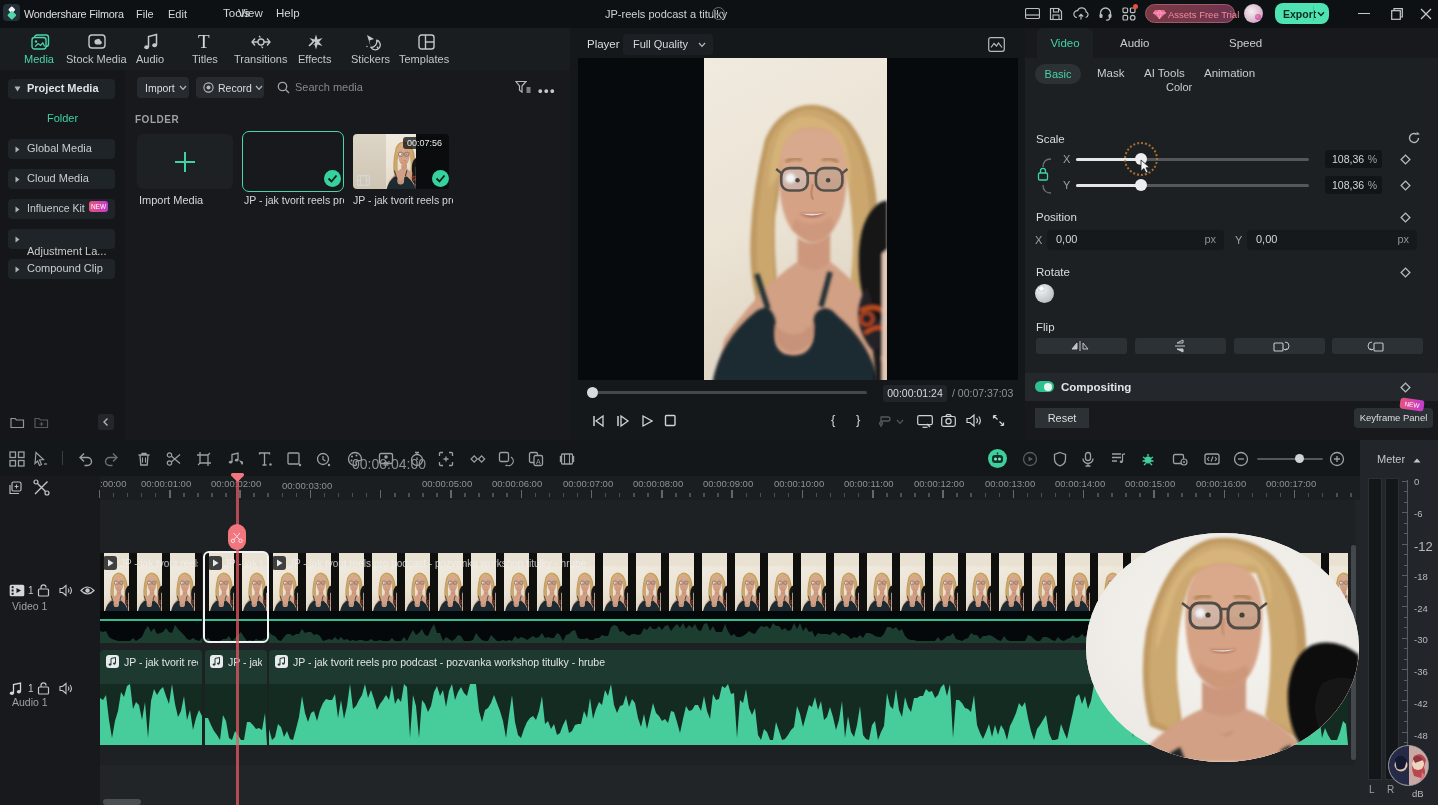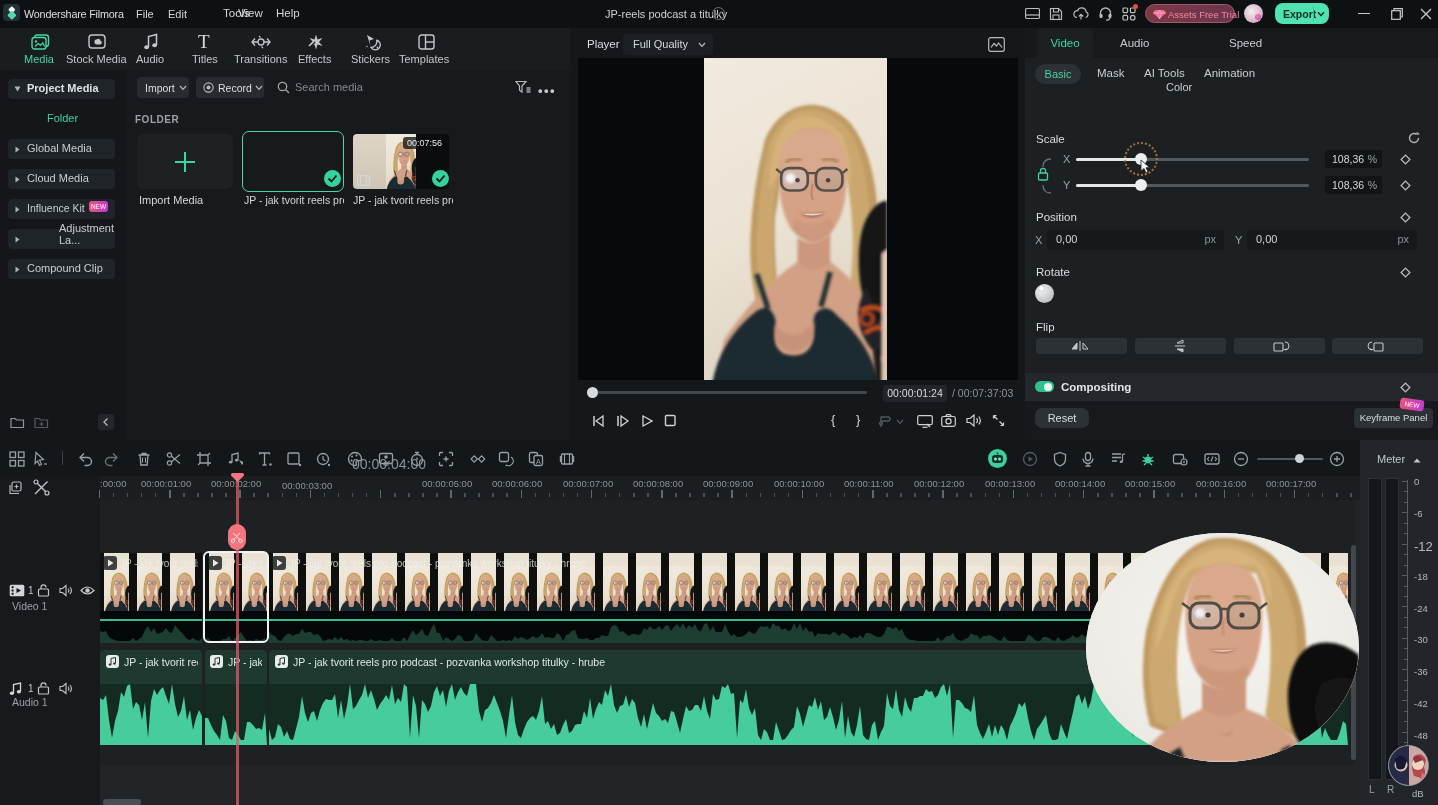--- a/index.html
+++ b/index.html
@@ -248,21 +248,21 @@
     <div class="abs" style="left:8px;top:129px;width:107px;height:20px;background:#1f2428;border-radius:4px;"></div>
     <svg class="abs" style="left:15px;top:136px;" width="5" height="7" viewBox="0 0 5 7">
         <path d="M0.5 0.5 L4.5 3.5 L0.5 6.5 z" fill="#aeb2b5"></path>
       </svg>
     <div class="abs" style="left:27px;top:132px;color:#c9cdd0;font-size:10.5px;">Influence Kit</div>
     <div class="abs" style="left:89px;top:131px;width:19px;height:11px;border-radius:3px;background:linear-gradient(90deg,#e8527e,#c13ad2);color:#ffe;font-size:6.5px;text-align:center;line-height:11px;">NEW</div>
     <div class="abs" style="left:8px;top:159px;width:107px;height:20px;background:#1f2428;border-radius:4px;"></div>
     <svg class="abs" style="left:15px;top:166px;" width="5" height="7" viewBox="0 0 5 7">
         <path d="M0.5 0.5 L4.5 3.5 L0.5 6.5 z" fill="#aeb2b5"></path>
       </svg>
-    <div class="abs" style="left:27px;top:152px;color:#c9cdd0;font-size:11px;margin-left:32px;">Adjustment La...</div>
+    <div class="abs" style="left:27px;top:175px;color:#c9cdd0;font-size:11px;">Adjustment La...</div>
     <div class="abs" style="left:8px;top:189px;width:107px;height:20px;background:#1f2428;border-radius:4px;"></div>
     <svg class="abs" style="left:15px;top:196px;" width="5" height="7" viewBox="0 0 5 7">
         <path d="M0.5 0.5 L4.5 3.5 L0.5 6.5 z" fill="#aeb2b5"></path>
       </svg>
     <div class="abs" style="left:27px;top:192px;color:#c9cdd0;font-size:11px;">Compound Clip</div>
 
     <svg class="abs" style="left:10px;top:346px;" width="15" height="13" viewBox="0 0 15 13">
         <path d="M1 2.5 h4 l1.5 1.5 h7 v7.5 h-12.5 z" fill="none" stroke="#909599" stroke-width="1.2"></path>
       </svg>
     <svg class="abs" style="left:34px;top:346px;" width="15" height="13" viewBox="0 0 15 13">
@@ -492,21 +492,21 @@
     <div class="abs" style="left:0;top:345px;width:413px;height:28px;background:#24282c;">
       <div class="abs" style="left:10px;top:8px;width:19px;height:11px;border-radius:6px;background:#2ec08f;"></div>
       <div class="abs" style="left:19px;top:9.5px;width:8px;height:8px;border-radius:50%;background:#e8f5f0;"></div>
       <div class="abs" style="left:36px;top:8px;color:#e2e5e7;font-size:11.5px;font-weight:bold;">Compositing</div>
       <svg class="abs" style="left:374px;top:8px;" width="13" height="13" viewBox="0 0 13 13">
           <rect x="3.4" y="3.4" width="6.2" height="6.2" fill="none" stroke="#b6babd" stroke-width="1.3" transform="rotate(45 6.5 6.5)"></rect>
         </svg>
     </div>
 
     <div class="abs" style="left:0;top:373px;width:413px;height:39px;background:#17191c;"></div>
-    <div class="abs" style="left:10px;top:380px;width:54px;height:20px;background:#2c3135;border-radius:7px;color:#dcdfe1;font-size:11px;text-align:center;line-height:20px;">Reset</div>
+    <div class="abs" style="left:10px;top:380px;width:54px;height:20px;background:#2c3135;border-radius:0;color:#dcdfe1;font-size:11px;text-align:center;line-height:20px;">Reset</div>
     <div class="abs" style="left:329px;top:380px;width:79px;height:20px;background:#2c3135;border-radius:4px;color:#dcdfe1;font-size:9.5px;text-align:center;line-height:20px;">Keyframe Panel</div>
     <div class="abs" style="left:375px;top:371px;width:24px;height:11px;border-radius:3px;background:linear-gradient(90deg,#e8527e,#c13ad2);color:#ffe;font-size:6.5px;text-align:center;line-height:11px;transform:rotate(8deg);">NEW</div>
   </div>
 
   <div class="abs" id="timeline" style="left:0;top:440px;width:1438px;height:365px;background:#222528;"></div>
   <div class="abs" id="tltoolbar" style="left:0;top:440px;width:1438px;height:36px;background:#141719;"></div>
   <div class="abs" id="tlheadcol" style="left:0;top:476px;width:100px;height:329px;background:#17191c;"></div>
   <div class="abs" id="ruler" style="left:100px;top:476px;width:1260px;height:24px;background:#1b1e21;"></div>
   <div class="abs" id="trackzone" style="left:100px;top:500px;width:1255px;height:265px;background:#1e2124;"></div>
 

